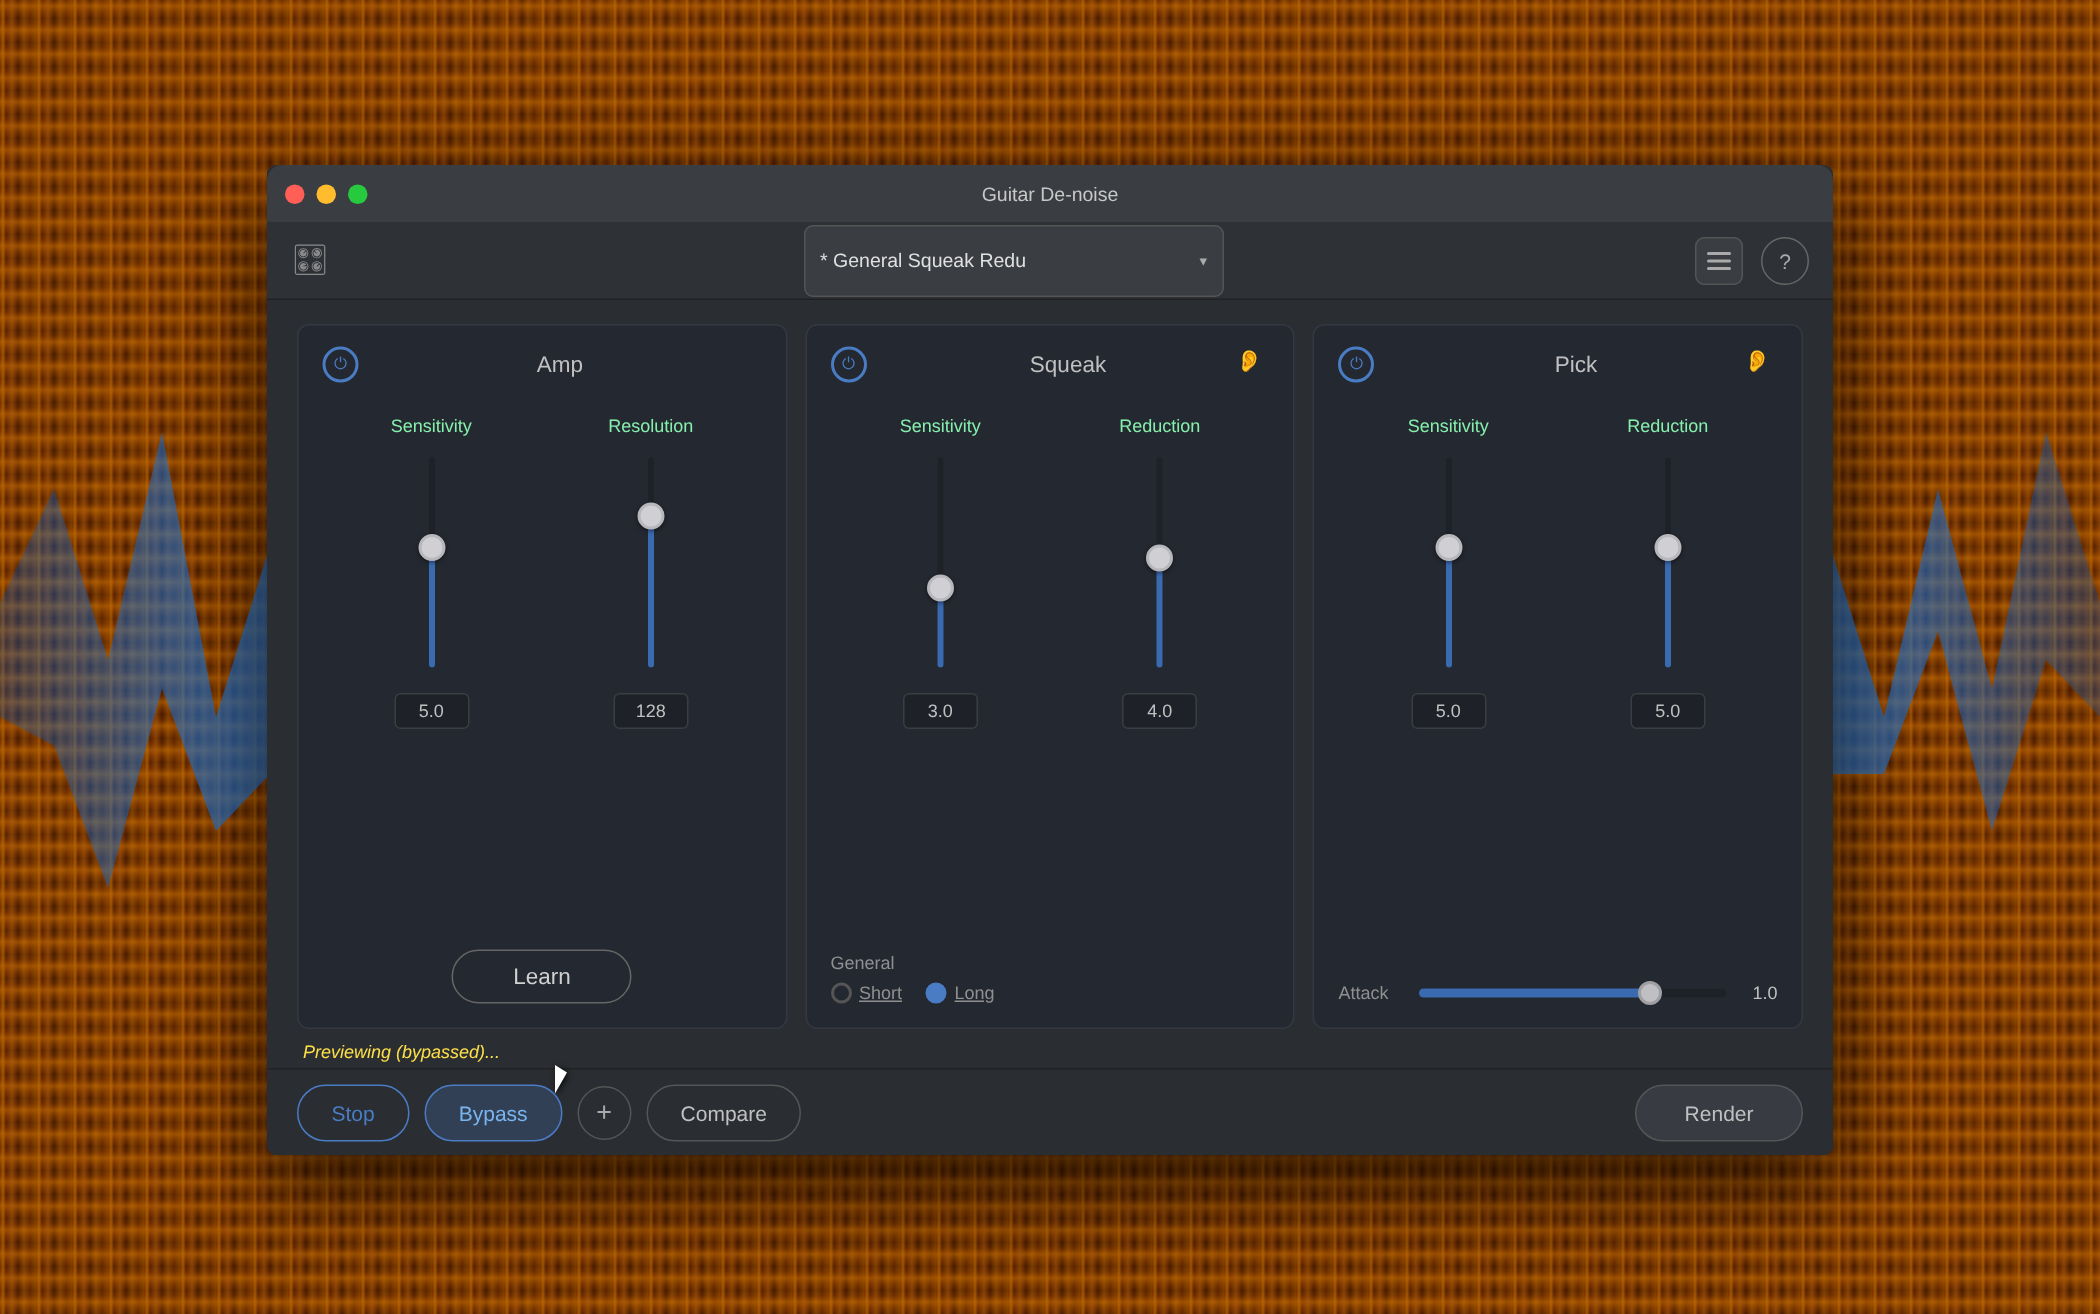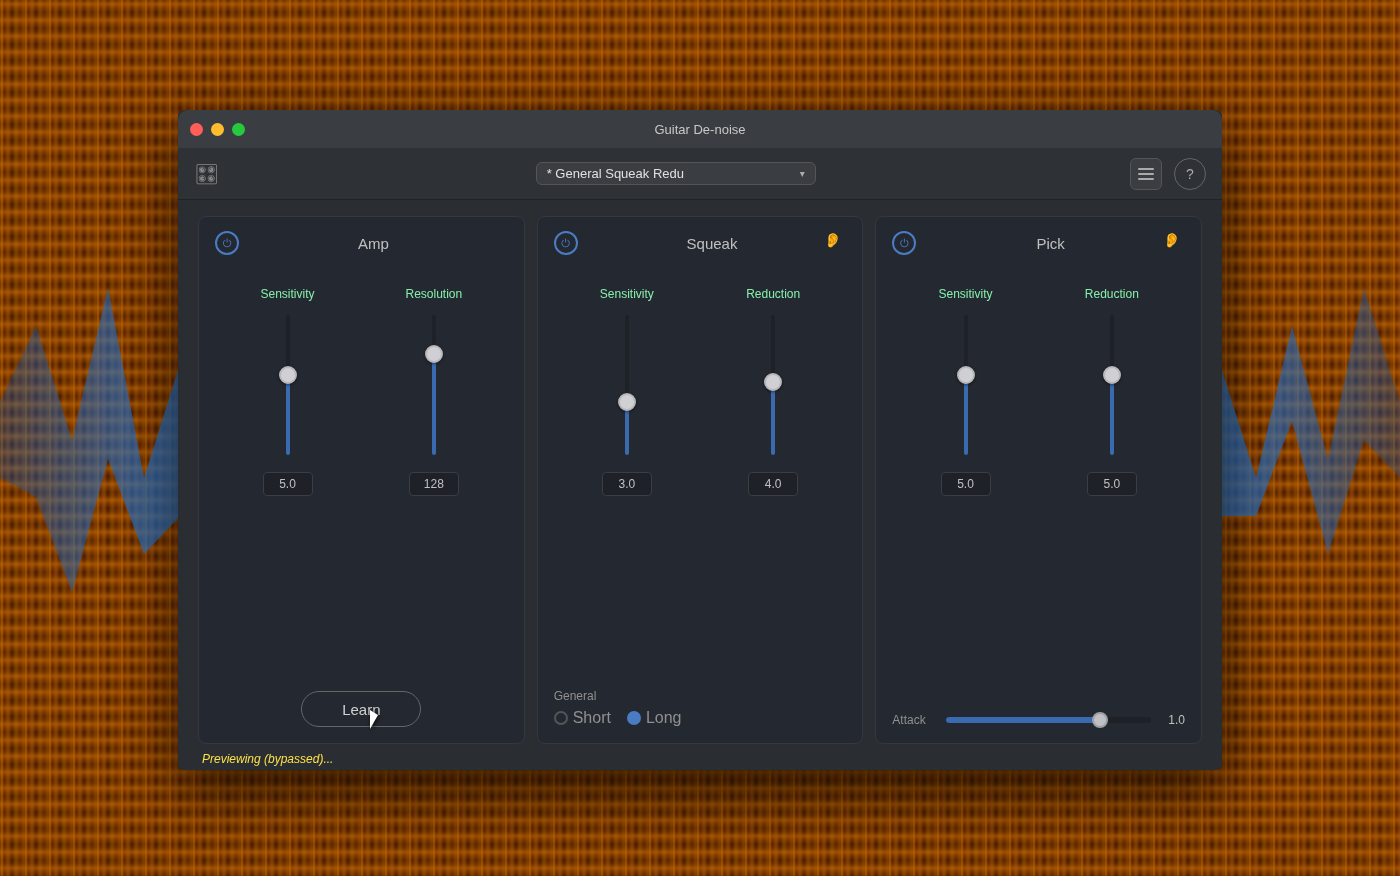--- a/index.html
+++ b/index.html
@@ -122,21 +122,21 @@
 
     .preset-icon {
       color: #8a8a8a;
       font-size: 20px;
       cursor: pointer;
     }
 
     .preset-selector {
       flex: 1;
       max-width: 280px;
-      height: 23px;
+      height: 48px;
       background: #3a3d42;
       border: 1px solid #555;
       border-radius: 6px;
       display: flex;
       align-items: center;
       justify-content: space-between;
       padding: 0 10px;
       cursor: pointer;
       margin: 0 auto;
     }
@@ -212,21 +212,21 @@
       border-radius: 8px;
       border: 1px solid #353840;
       padding: 14px 16px 16px 16px;
       display: flex;
       flex-direction: column;
     }
 
     .panel-header {
       display: flex;
       align-items: center;
-      margin-bottom: 28px;
+      margin-bottom: 18px;
       position: relative;
     }
 
     .panel-power-btn {
       width: 24px;
       height: 24px;
       border-radius: 50%;
       border: 2px solid #4a7cc4;
       display: flex;
       align-items: center;
@@ -389,21 +389,22 @@
       background: #4a7cc4;
     }
 
     .radio-dot.inactive {
       border-color: #555;
       background: transparent;
     }
 
     .radio-text {
       color: #909090;
-      font-size: 16px;
+      font-size: 12px;
+      text-decoration: underline;
     }
 
     
     .attack-row {
       display: flex;
       align-items: center;
       gap: 4px;
       margin-top: 12px;
     }
 
@@ -715,16 +716,23 @@
         </div>
       </div>
 
     </div>
 
     <div class="status-bar">
       <span>Previewing (bypassed)...</span>
     </div>
   </div>
 
+  <div class="bottom-bar">
+    <button class="bottom-btn stop-btn">Stop</button>
+    <button class="bottom-btn bypass-btn">Bypass</button>
+    <button class="plus-btn">+</button>
+    <button class="bottom-btn compare-btn">Compare</button>
+    <button class="bottom-btn render-btn">Render</button>
+  </div>
 
 </div>
 
 <div class="cursor" style="left: 370px; top: 710px;"></div>
 
 </body></html>

